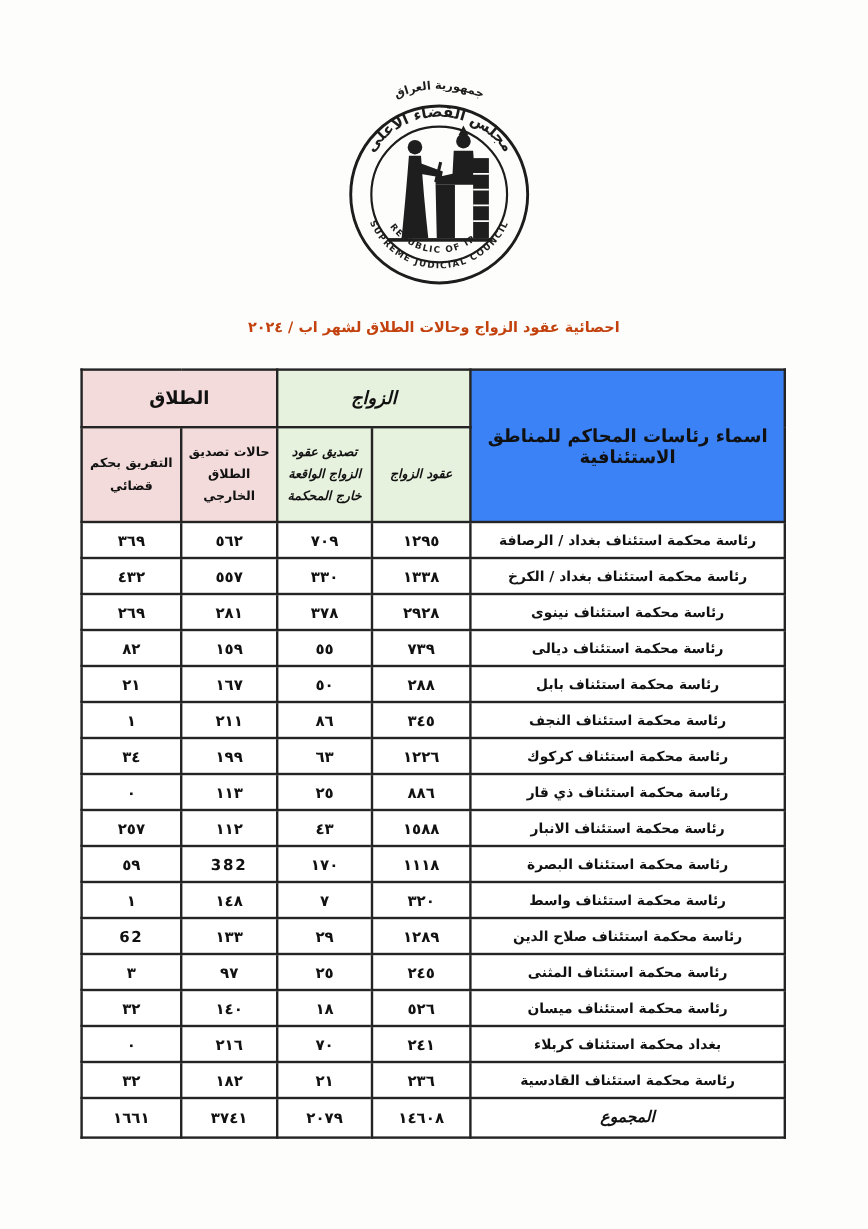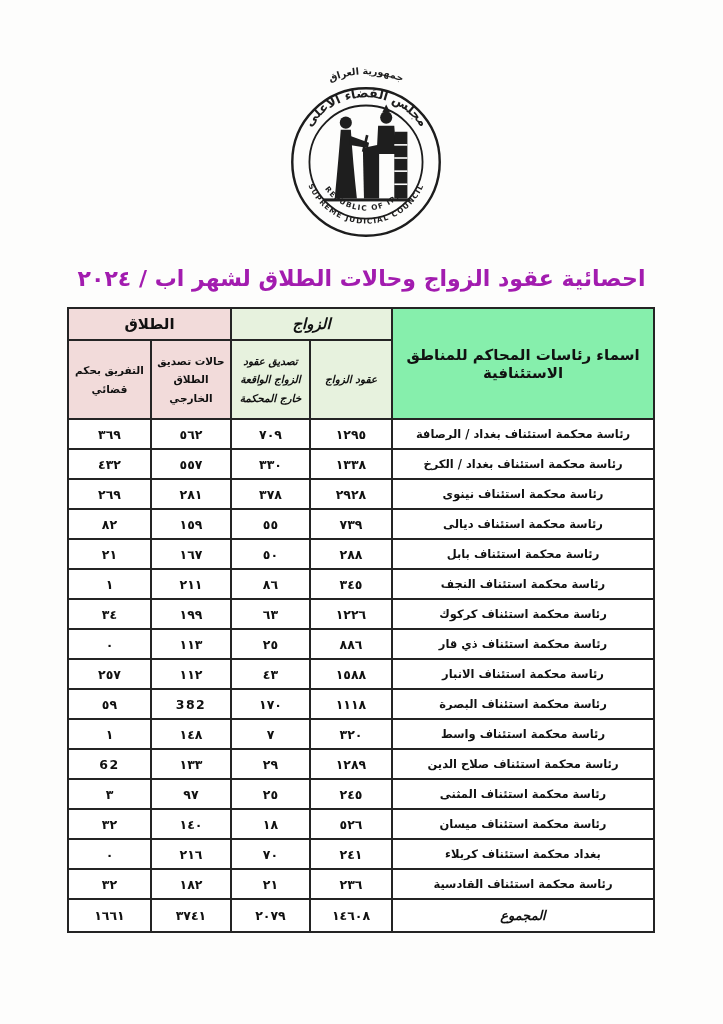--- a/index.html
+++ b/index.html
@@ -6,32 +6,32 @@
   body { background:#fff; font-family:"DejaVu Sans", sans-serif; }
   .page { position:relative; width:723px; height:1024px; background:#fdfdfc; overflow:hidden; margin:0 auto; }
 
   .seal { position:absolute; top:56px; left:265px; width:202px; height:202px; }
   .seal text { font-family:"DejaVu Sans", sans-serif; fill:#1d1d1d; }
   .seal .ar-small { font-size:9.5px; font-weight:bold; }
   .seal .ar-big   { font-size:12.5px; font-weight:bold; }
   .seal .en       { font-size:7.3px; font-weight:bold; letter-spacing:1.2px; }
 
   .title { position:absolute; top:266px; left:0; width:100%; text-align:center;
-           font-size:22px; font-weight:bold; color:#a21caf; direction:rtl; }
+           font-size:12px; font-weight:bold; color:#c2410c; direction:rtl; }
 
   table.stats { position:absolute; top:307px; right:68px; width:586px;
                 border-collapse:collapse; direction:rtl; table-layout:fixed; }
   table.stats th, table.stats td { border:2px solid #242424; color:#111;
                 font-weight:bold; text-align:center; vertical-align:middle; padding:1px 2px; }
   .col-names { width:262px; } .col-n1 { width:82px; } .col-n2 { width:79px; }
   .col-n3 { width:80px; } .col-n4 { width:83px; }
 
-  tr.group-row th { height:32px; font-size:15px;text-align:center; }
+  tr.group-row th { height:48px; font-size:15px;text-align:center; }
   tr.sub-row th { height:79px; font-size:10.5px; line-height:1.75; }
-  th.names-h { font-size:12.5px; background:#86efac; }
+  th.names-h { font-size:12.5px; background:#3b82f6; }
   th.g { background:var(--marriage-bg, #e7f2de);font-style:italic; }
   th.p { background:var(--divorce-bg, #f2dbda); }
 
   tbody td, tfoot td { height:30px; background:#fff; }
   td.name { font-size:11.5px; }
   td.num  { font-size:12.5px; letter-spacing:1.5px; }
   tfoot td { height:33px; }
   tfoot td.name { font-size:13px;font-style:italic; }
 </style>
 </head>

